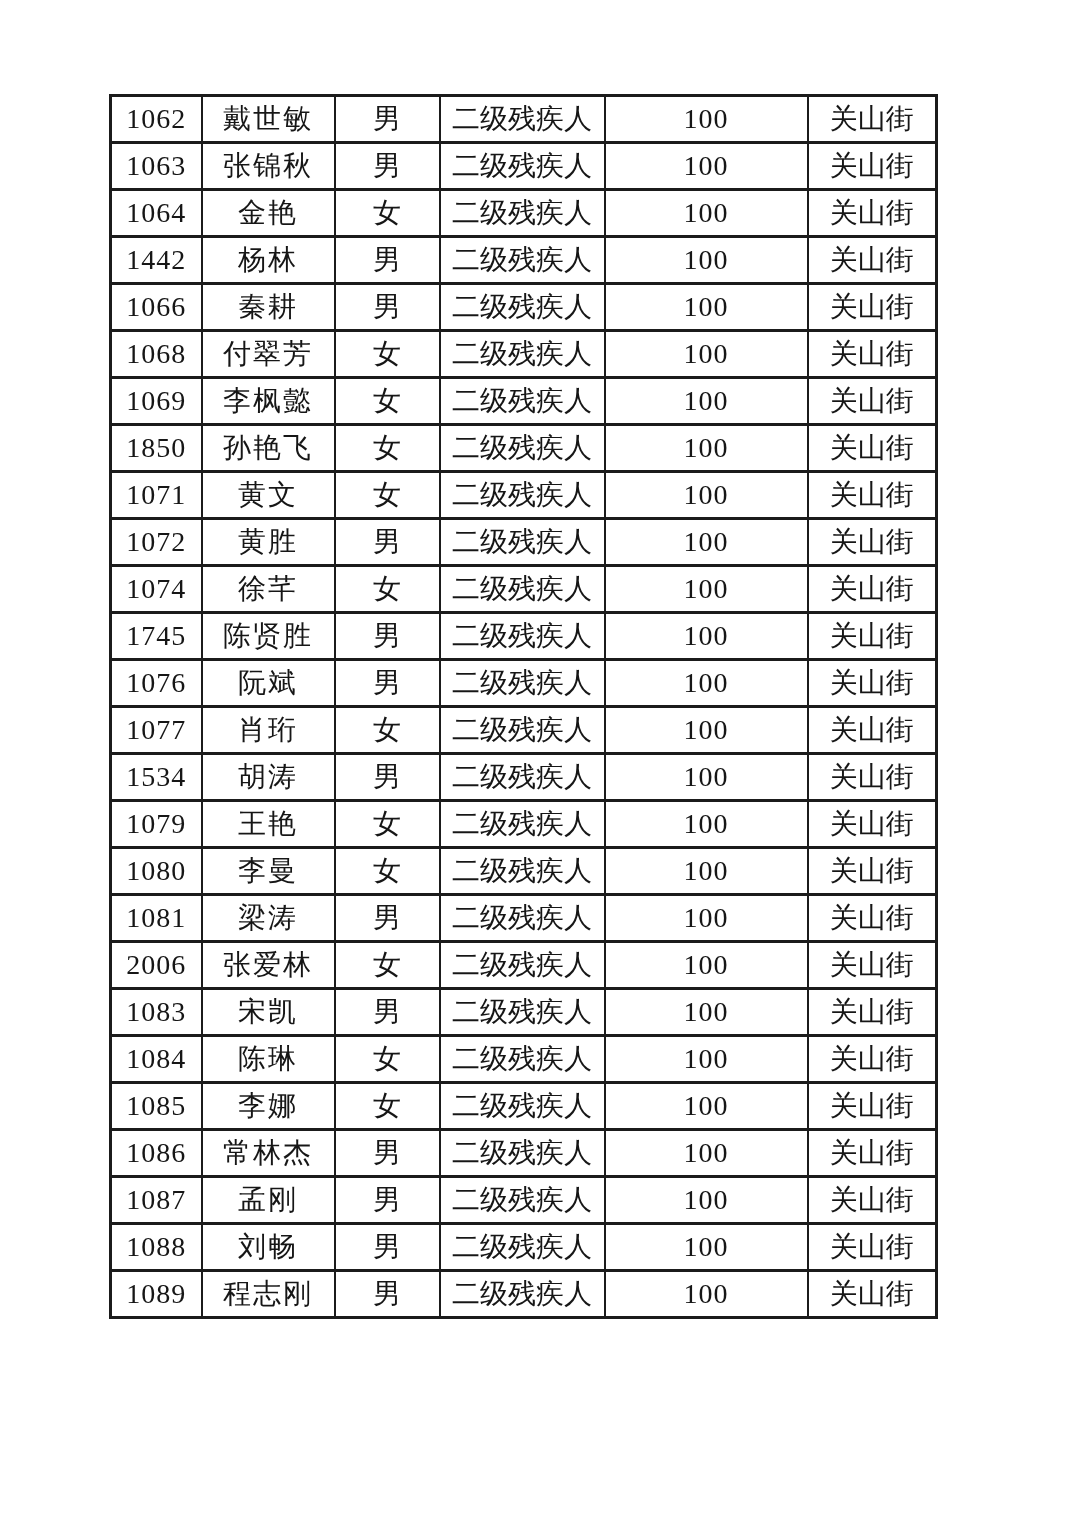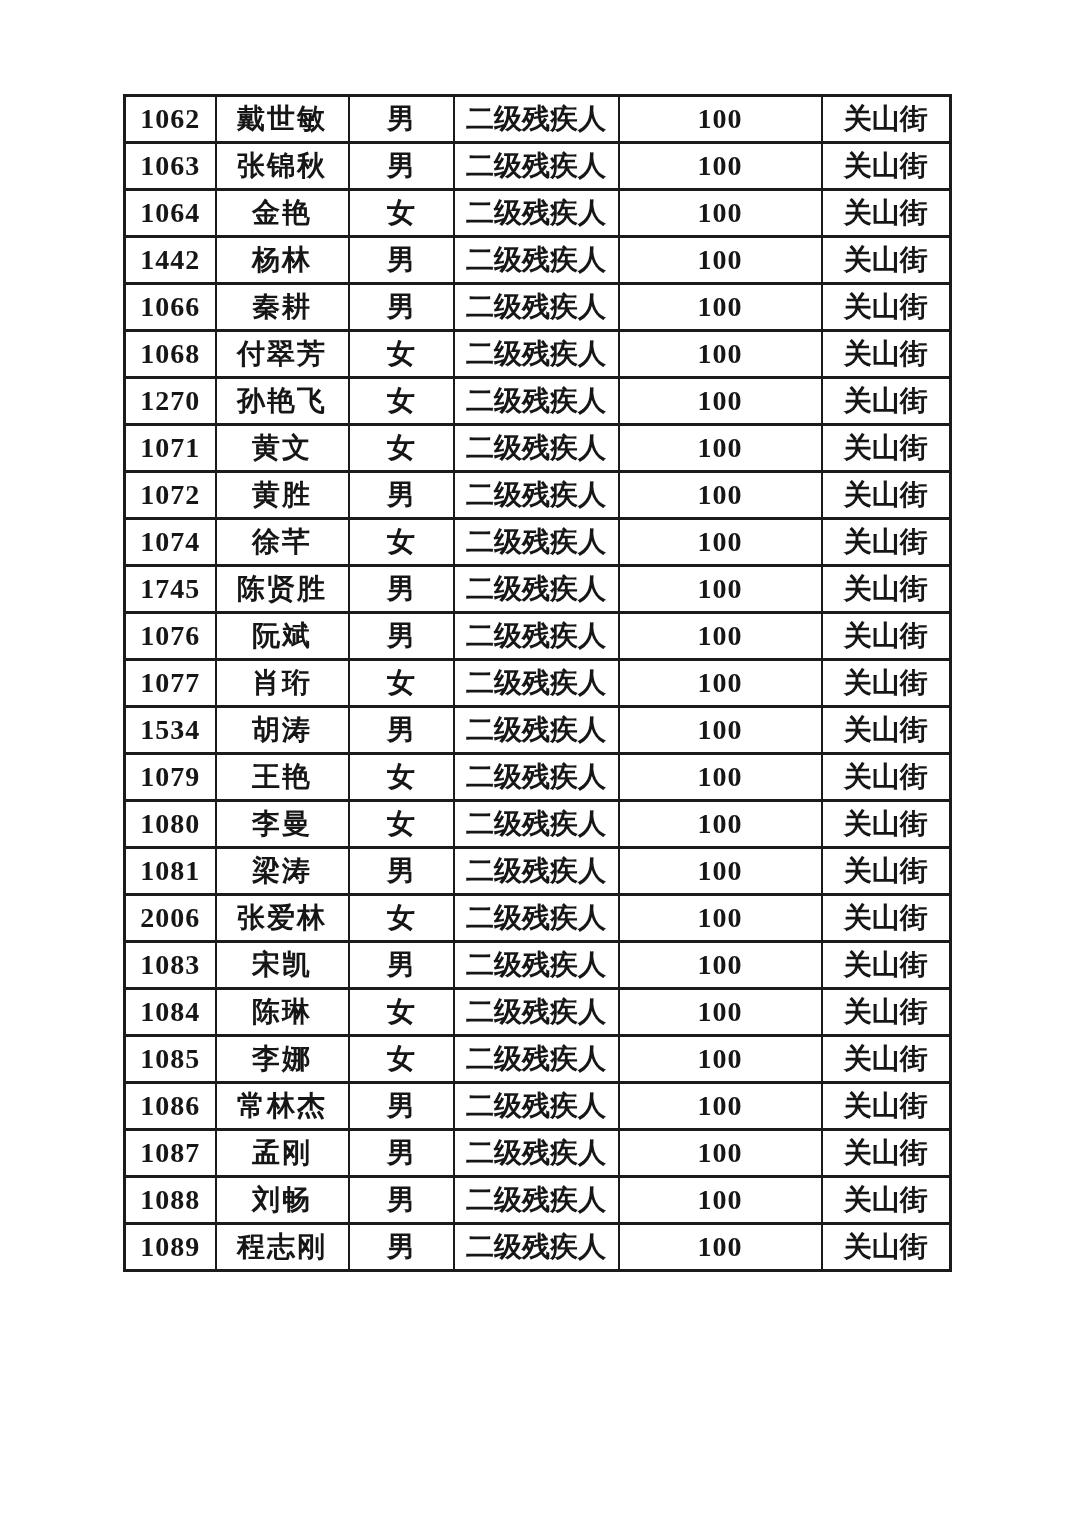--- a/index.html
+++ b/index.html
@@ -11,26 +11,25 @@
     position: relative;
     width: 1074px;
     height: 1520px;
     background: #ffffff;
     overflow: hidden;
     font-family: "Liberation Serif", "DejaVu Serif", serif;
     color: #161616;
   }
   table.roster {
     position: absolute;
-    left: 123px;
+    left: 109px;
     top: 94px;
     width: 826px;
     border-collapse: collapse;
     table-layout: fixed;
-    font-weight: bold;
   }
   table.roster {
     border: 3px solid #1b1b1b;
   }
   table.roster td {
     border-left: 2px solid #1b1b1b;
     border-right: 2px solid #1b1b1b;
     border-top: 3px solid #1b1b1b;
     border-bottom: 3px solid #1b1b1b;
     height: 44px;
@@ -106,21 +105,29 @@
         </tr>
         <tr>
           <td class="num">1068</td>
           <td class="name-cell">付翠芳</td>
           <td>女</td>
           <td>二级残疾人</td>
           <td class="num">100</td>
           <td>关山街</td>
         </tr>
         <tr>
-          <td class="num">1270</td>
+          <td class="num">1069</td>
+          <td class="name-cell">李枫懿</td>
+          <td>女</td>
+          <td>二级残疾人</td>
+          <td class="num">100</td>
+          <td>关山街</td>
+        </tr>
+        <tr>
+          <td class="num">1850</td>
           <td class="name-cell">孙艳飞</td>
           <td>女</td>
           <td>二级残疾人</td>
           <td class="num">100</td>
           <td>关山街</td>
         </tr>
         <tr>
           <td class="num">1071</td>
           <td class="name-cell">黄文</td>
           <td>女</td>

